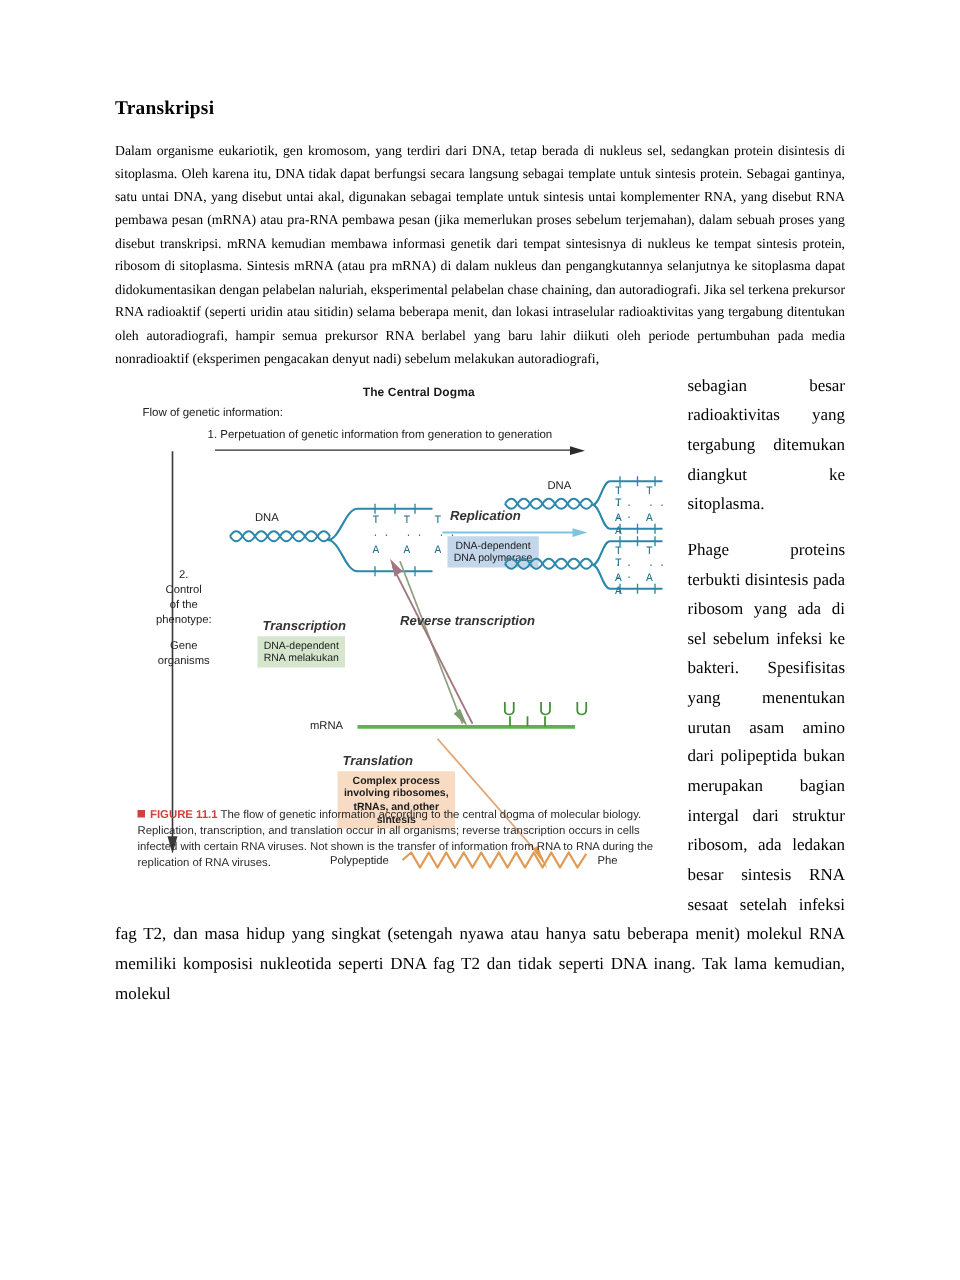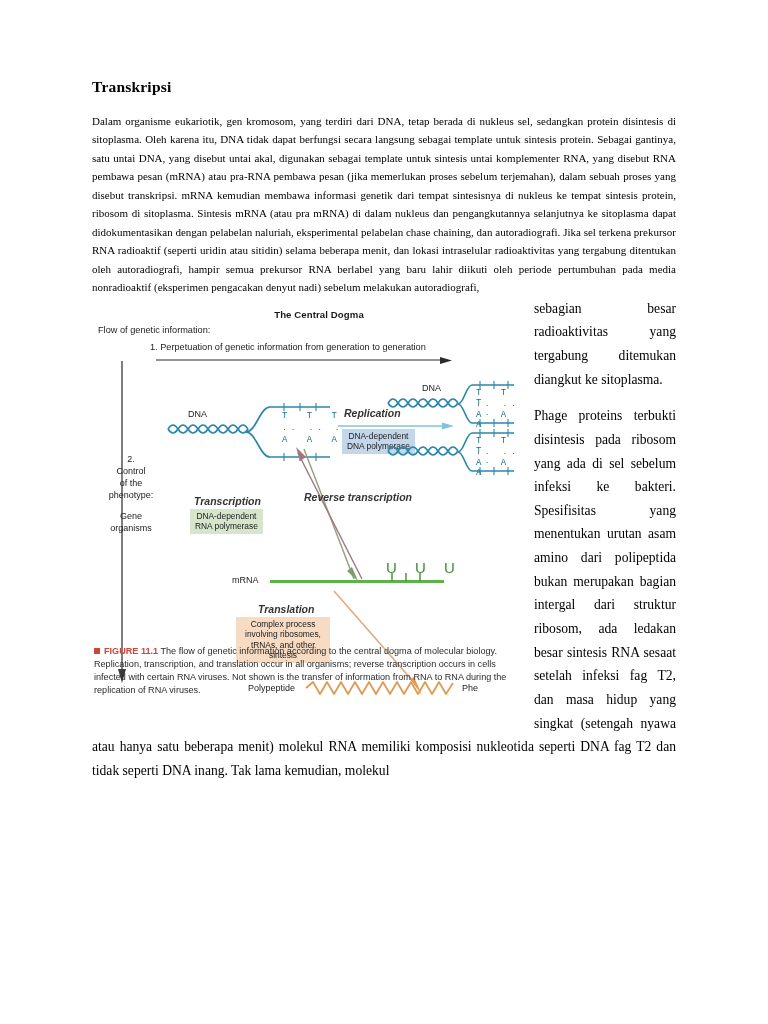--- a/index.html
+++ b/index.html
@@ -39,21 +39,21 @@
     font-size: 11px;
     line-height: 1.68;
     text-align: justify;
     margin: 0;
     hyphens: none;
   }
   
   .figure-wrap {
     float: left;
     width: 428px;
-    margin: 6px 14px 6px 0;
+    margin: 6px 14px 6px 16px;
     clear: left;
   }
   .wrap-par {
     font-size: 13.6px;
     line-height: 1.74;
     text-align: justify;
     margin: 0 0 13px 0;
   }
   .wrap-par.last { margin-bottom: 0; }
 
@@ -308,38 +308,38 @@
         <svg class="helix" style="left:150px; top:140px;" width="130" height="140" viewBox="0 0 130 140">
           <line x1="62" y1="6" x2="112" y2="136" stroke="#8f9f80" stroke-width="1.4"></line>
           <polygon points="105,128 116,138 110,124" fill="#7f9a6e"></polygon>
           <line x1="120" y1="136" x2="56" y2="10" stroke="#a4747f" stroke-width="1.4"></line>
           <polygon points="58,18 54,4 64,14" fill="#a4747f"></polygon>
         </svg>
 
         <div class="lbl-ital" style="left:102px; top:192px;">Transcription</div>
         <div class="ebox green" style="left:98px; top:206px;">
           <span>DNA-dependent</span><br>
-          <span>RNA polymerase</span>
+          <span>RNA melakukan</span>
         </div>
 
         <div class="lbl-ital" style="left:212px; top:188px;">Reverse transcription</div>
 
         <div class="lbl" style="left:140px; top:272px;">mRNA</div>
         <div class="mrna-line" style="left:178px; top:277px; width:174px;"></div>
         <svg class="helix" style="left:296px; top:270px;" width="40" height="9" viewBox="0 0 40 9">
           <g stroke="#3f8f33" stroke-width="1.4">
             <line x1="4" y1="0" x2="4" y2="8"></line>
               <line x1="18" y1="0" x2="18" y2="8"></line>
               <line x1="32" y1="0" x2="32" y2="8"></line>
           </g>
         </svg>
         <div class="uuu" style="left:294px; top:256px;">U U U</div>
 
         <div class="lbl-ital" style="left:166px; top:300px;">Translation</div>
-        <div class="ebox orange" style="left:144px; top:314px; width:84px;">
+        <div class="ebox orange" style="left:162px; top:314px; width:84px;font-weight:bold;">
           <span>Complex process</span><br>
           <span>involving ribosomes,</span><br>
           <span>tRNAs, and other</span><br>
           <span>sintesis</span>
         </div>
 
         <svg class="helix" style="left:238px; top:286px;" width="130" height="110" viewBox="0 0 130 110">
           <line x1="4" y1="2" x2="88" y2="98" stroke="#e0a877" stroke-width="1.5"></line>
           <polygon points="80,90 92,106 84,88" fill="#e09a52"></polygon>
         </svg>

